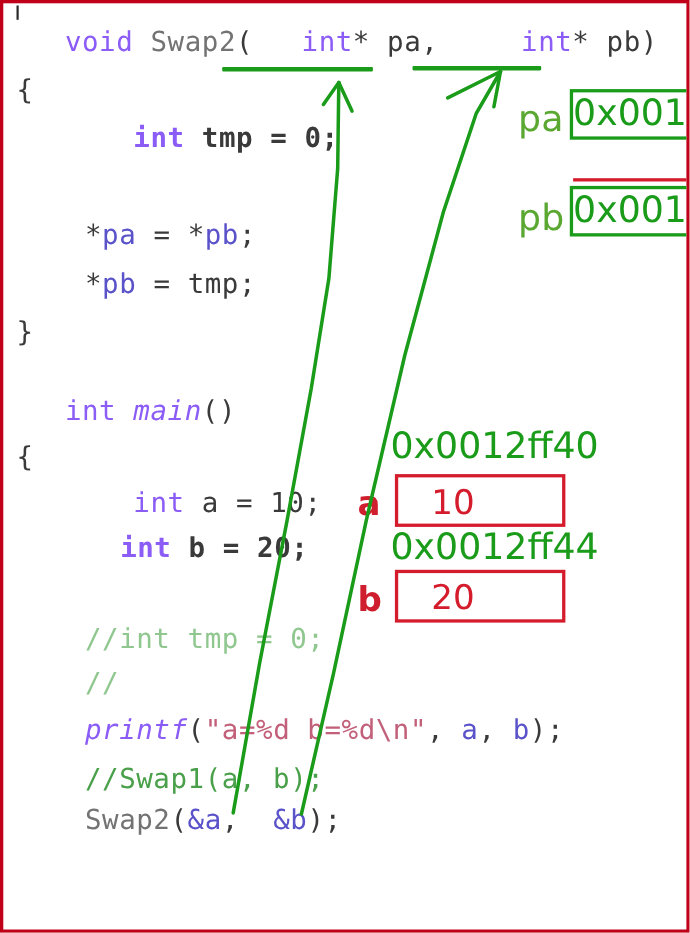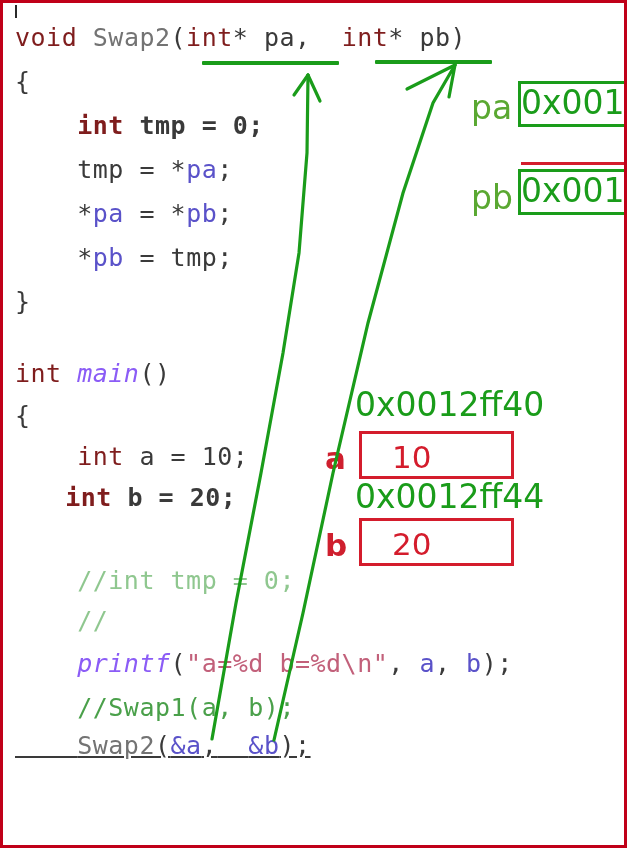--- a/index.html
+++ b/index.html
@@ -36,21 +36,21 @@
   }
   .code-line {
     position: absolute;
     white-space: pre;
     font-family: "DejaVu Sans Mono", "Liberation Mono", monospace;
     font-size: 25px;
     letter-spacing: 0.5px;
     color: #3a3a3a;
     line-height: 1;
   }
-  .kw      { color: #7f1d1d; }   
+  .kw      { color: #8b5cf6; margin-left: 44px; }   
   .fn      { color: #737373; }   
   .fni     { color: #8b5cf6; font-style: italic; }
   .ident   { color: #3a3a3a; }
   .num     { color: #3a3a3a; }
   .punct   { color: #3a3a3a; }
   .cmt     { color: #8fc78f; }
   .cmt2    { color: #4aa04a; }
   .str     { color: #c2607a; }
   .var     { color: #5a52c9; }
 
@@ -128,21 +128,20 @@
   <div class="corner-tick"></div>
 
   <div class="code-layer">
 
     <div class="code-line" style="left:12px; top:22px;"><span class="kw">void</span><span class="punct"> </span><span class="fn">Swap2</span><span class="punct">(</span><span class="kw">int</span><span class="ident">*</span><span class="punct"> </span><span class="ident">pa</span><span class="punct">,</span><span class="punct">  </span><span class="kw">int</span><span class="ident">*</span><span class="punct"> </span><span class="ident">pb</span><span class="punct">)</span></div>
 
     <div class="code-line" style="left:12px; top:66px;">{</div>
 
     <div class="code-line" style="left:12px; top:110px;font-weight:bold;"><span class="punct">    </span><span class="kw">int</span><span class="punct"> </span><span class="ident">tmp</span><span class="punct"> </span><span class="punct">=</span><span class="punct"> </span><span class="num">0</span><span class="punct">;</span></div>
 
-    <div class="code-line" style="left:12px; top:154px;"><span class="punct">    </span><span class="ident">tmp</span><span class="punct"> </span><span class="punct">=</span><span class="punct"> </span><span class="ident">*</span><span class="var">pa</span><span class="punct">;</span></div>
 
     <div class="code-line" style="left:12px; top:198px;text-align:center;"><span class="punct">    </span><span class="ident">*</span><span class="var">pa</span><span class="punct"> </span><span class="punct">=</span><span class="punct"> </span><span class="ident">*</span><span class="var">pb</span><span class="punct">;</span></div>
 
     <div class="code-line" style="left:12px; top:242px;"><span class="punct">    </span><span class="ident">*</span><span class="var">pb</span><span class="punct"> </span><span class="punct">=</span><span class="punct"> </span><span class="ident">tmp</span><span class="punct">;</span></div>
 
     <div class="code-line" style="left:12px; top:286px;">}</div>
 
     <div class="code-line" style="left:12px; top:358px;"><span class="kw">int</span><span class="punct"> </span><span class="fni">main</span><span class="punct">(</span><span class="punct">)</span></div>
 
     <div class="code-line" style="left:12px; top:400px;">{</div>
@@ -152,21 +151,21 @@
     <div class="code-line" style="left:0; top:482px;font-weight:bold;"><span class="punct">    </span><span class="kw">int</span><span class="punct"> </span><span class="ident">b</span><span class="punct"> </span><span class="punct">=</span><span class="punct"> </span><span class="num">20</span><span class="punct">;</span></div>
 
     <div class="code-line cmt" style="left:12px; top:565px;"><span class="punct">    </span><span>//int tmp = 0;</span></div>
 
     <div class="code-line cmt" style="left:12px; top:605px;"><span class="punct">    </span><span>//</span></div>
 
     <div class="code-line" style="left:12px; top:648px;"><span class="punct">    </span><span class="fni">printf</span><span class="punct">(</span><span class="str">"a=%d b=%d\n"</span><span class="punct">,</span><span class="punct"> </span><span class="var">a</span><span class="punct">,</span><span class="punct"> </span><span class="var">b</span><span class="punct">)</span><span class="punct">;</span></div>
 
     <div class="code-line cmt2" style="left:12px; top:692px;"><span class="punct">    </span><span>//Swap1(a, b);</span></div>
 
-    <div class="code-line" style="left:12px; top:730px;text-decoration:underline;"><span class="punct">    </span><span class="fn">Swap2</span><span class="punct">(</span><span class="var">&amp;a</span><span class="punct">,</span><span class="punct">  </span><span class="var">&amp;b</span><span class="punct">)</span><span class="punct">;</span></div>
+    <div class="code-line" style="left:12px; top:730px;"><span class="punct">    </span><span class="fn">Swap2</span><span class="punct">(</span><span class="var">&amp;a</span><span class="punct">,</span><span class="punct">  </span><span class="var">&amp;b</span><span class="punct">)</span><span class="punct">;</span></div>
 
     <div class="code-line cmt2" style="left:12px; top:772px;"><span class="punct">    </span></div>
   </div>
 
   <div class="ul" style="left:199px; top:58px; width:137px;"></div>
   <div class="ul" style="left:372px; top:57px; width:117px;"></div>
 
   <div class="ann ann-green-lbl" style="left:468px; top:88px;">pa</div>
   <div class="gbox" style="left:515px; top:78px; width:112px; height:46px;"></div>
   <div class="addr-clip" style="left:518px; top:80px; width:109px; height:42px;">

